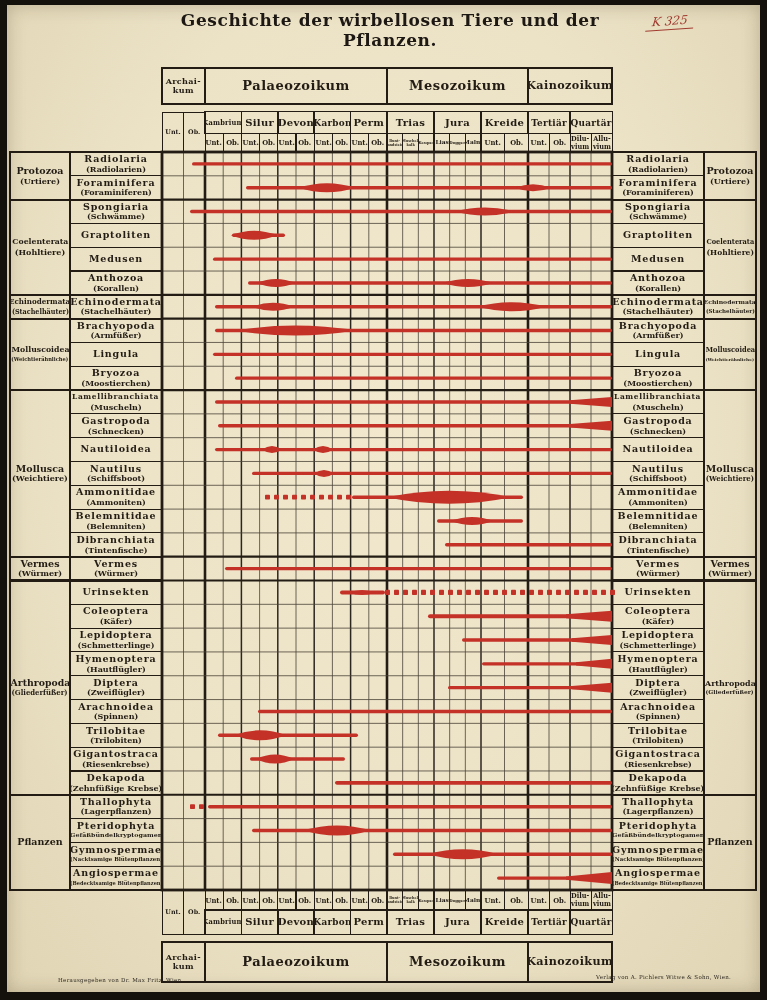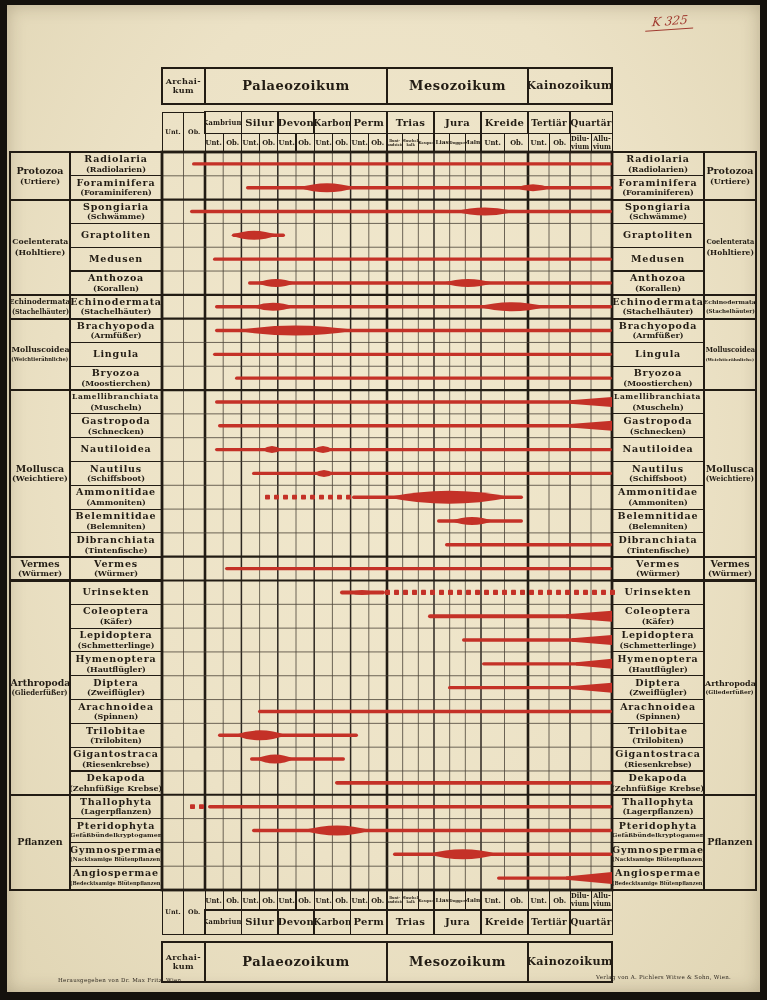--- a/index.html
+++ b/index.html
@@ -16,20 +16,21 @@
   .credit{position:absolute;font-size:5.5px;letter-spacing:.3px;color:#2e2820;}
   .cell{position:absolute;box-sizing:border-box;display:flex;flex-direction:column;
     align-items:center;justify-content:center;overflow:hidden;background:transparent;}
   svg{position:absolute;}
 </style>
 </head>
 <body>
 <div class="page">
   <div class="paper"></div>
 
+  <div class="title">Geschichte der wirbellosen Tiere und der Pflanzen.</div>
   <div class="mark">K 325</div>
 
   <div id="built">
       <div class="cell" style="position: absolute; left: 160.8px; top: 66.8px; width: 45.4px; height: 38.4px; border: 2.4px solid rgb(34, 28, 20);">
         <span style="display: inline-block; text-align: center; white-space: nowrap; font-size: 13px; font-weight: 700; letter-spacing: 0.5px; line-height: 14px; color: rgb(34, 28, 20); transform: scale(0.622);">
           <div>Archai-</div>
           <div>kum</div>
         </span>
       </div>
       <div class="cell" style="position: absolute; left: 161.5px; top: 111.5px; width: 22.5px; height: 41px; border: 1px solid rgb(34, 28, 20);">

